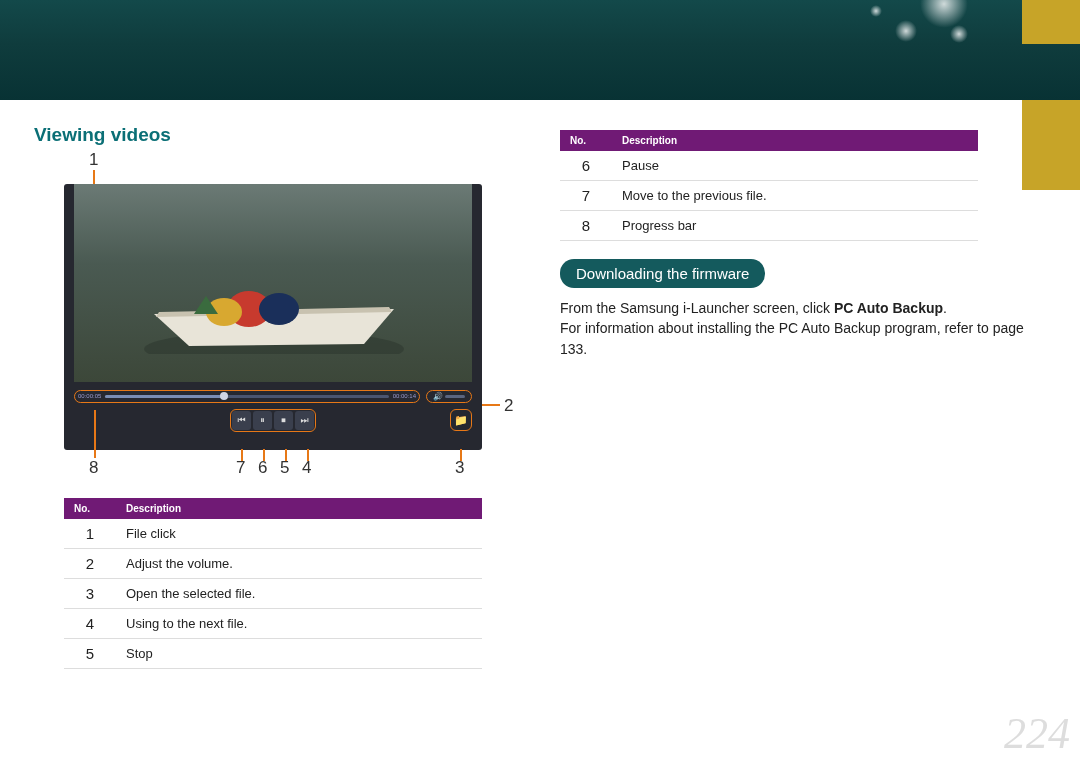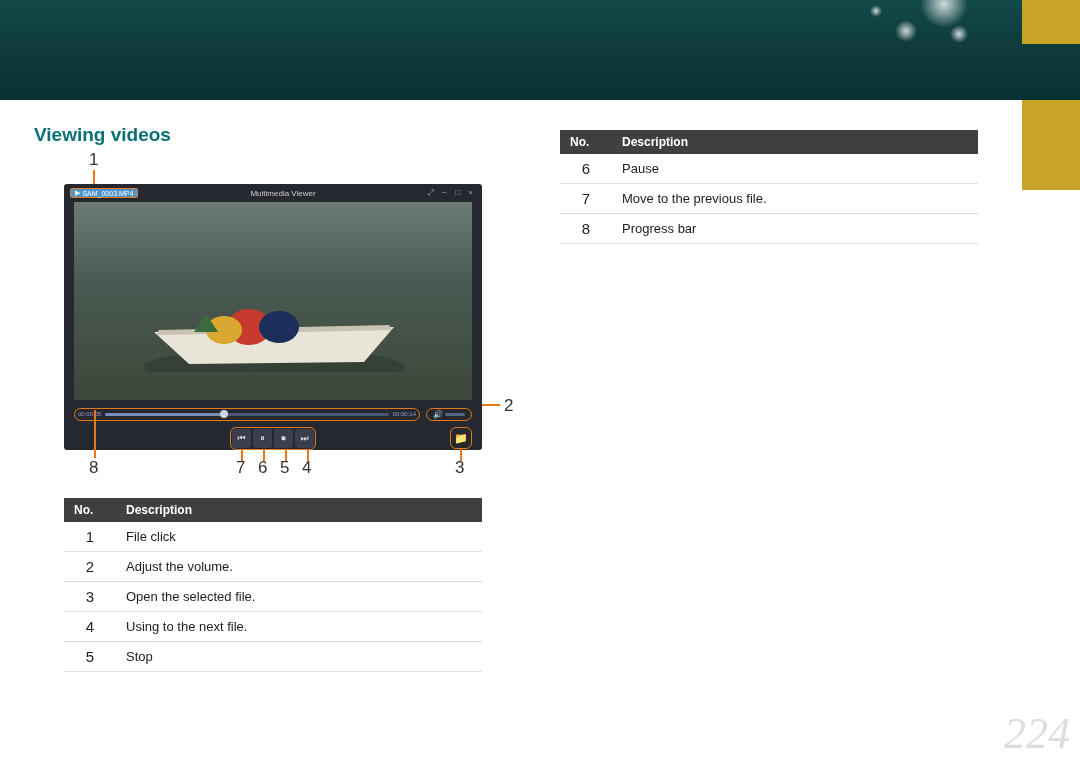--- a/index.html
+++ b/index.html
@@ -229,26 +229,26 @@
     background: #e77817;
     height: 1.5px;
   }
   table.desc-table {
     width: 418px;
     border-collapse: collapse;
     font-size: 13px;
     margin-top: 6px;
   }
   table.desc-table th {
-    background: #404040;
+    background: #701a75;
     color: #fff;
     font-weight: 600;
     text-align: left;
     padding: 5px 10px;
-    font-size: 12px;
+    font-size: 10px;
   }
   table.desc-table th:first-child { width: 52px; }
   table.desc-table td {
     padding: 6px 10px;
     border-bottom: 1px solid #ddd;
   }
   table.desc-table td:first-child {
     text-align: center;
     font-size: 15px;
   }
@@ -300,28 +300,20 @@
 
       <div class="viewer-wrap">
 
         <div class="callout" style="left:55px;top:-4px;">1</div>
         <div class="callout-line-v" style="left:59px;top:16px;height:22px;"></div>
 
         <div class="callout" style="left:470px;top:242px;">2</div>
         <div class="callout-line-h" style="left:448px;top:250px;width:18px;"></div>
 
         <div class="viewer">
-          <div class="viewer-titlebar">
-            <span class="file-chip">
-              <span>▶</span>
-              <span>SAM_0003.MP4</span>
-            </span>
-            <span style="color:#ccc;">Multimedia Viewer</span>
-            <span style="letter-spacing:3px;">⤢ − □ ×</span>
-          </div>
           <div class="viewer-video">
             <svg class="boat" viewBox="0 0 280 100">
               <ellipse cx="140" cy="95" rx="130" ry="18" fill="#2a332c" opacity="0.5"></ellipse>
               <path d="M 20 60 L 260 55 L 230 90 L 55 92 Z" fill="#e8e4d8"></path>
               <path d="M 25 58 L 255 53 L 258 58 L 22 63 Z" fill="#c8c2b0"></path>
               <ellipse cx="115" cy="55" rx="22" ry="18" fill="#c73a2e"></ellipse>
               <ellipse cx="145" cy="55" rx="20" ry="16" fill="#1a2f5a"></ellipse>
               <ellipse cx="90" cy="58" rx="18" ry="14" fill="#d8a830"></ellipse>
               <path d="M 60 60 L 72 42 L 84 60 Z" fill="#3a6b3e"></path>
             </svg>
@@ -425,18 +417,24 @@
               <td>7</td>
               <td>Move to the previous file.</td>
             </tr>
         <tr>
               <td>8</td>
               <td>Progress bar</td>
             </tr>
       </tbody>
         </table>
 
-
+      <div class="pill">Downloading the firmware</div>
+
+      <p class="body-text">
+        <span>From the Samsung i-Launcher screen, click </span><b>PC Auto Backup</b><span>. </span>
+        <br>
+        <span>For information about installing the PC Auto Backup program, refer to page 133.</span>
+      </p>
     </div>
   </div>
 
   <div class="page-num">224</div>
 </div>
 
 </body></html>

